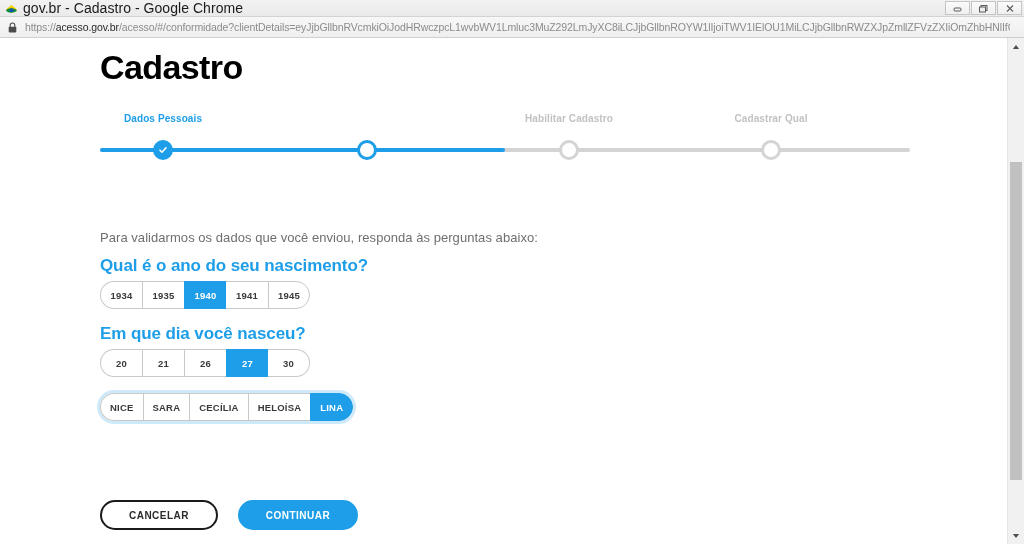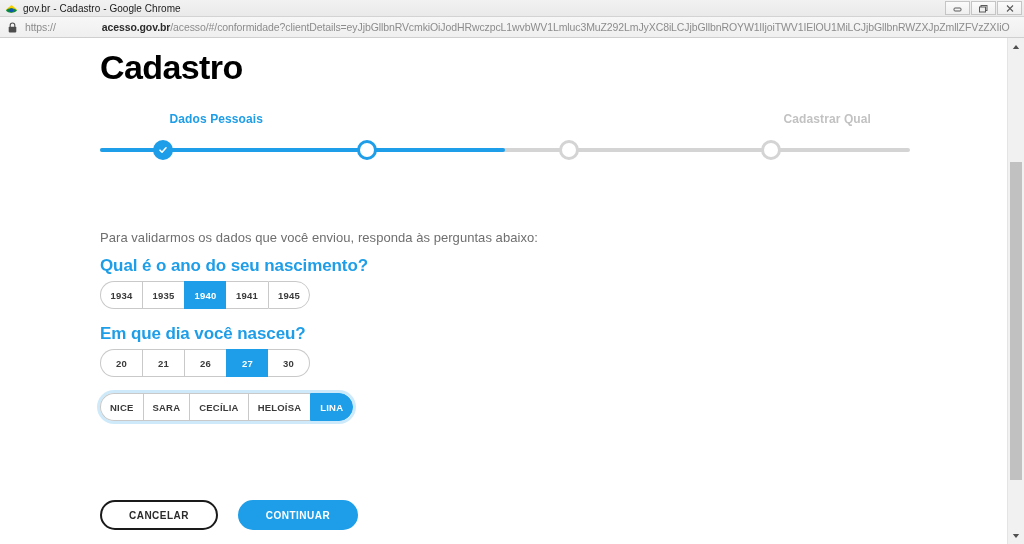--- a/index.html
+++ b/index.html
@@ -31,21 +31,21 @@
     flex: none;
     user-select: none;
   }
   #favicon {
     width: 13px; height: 13px;
     margin-left: 5px; margin-right: 5px;
     flex: none;
     position: relative;
   }
   #title-text {
-    font-size: 10px;
+    font-size: 14px;
     color: #1a1a1a;
     white-space: nowrap;
     letter-spacing: 0.05px;
   }
   #window-buttons {
     position: absolute;
     right: 2px; top: 1px;
     display: flex;
     gap: 0px;
   }
@@ -77,21 +77,21 @@
     align-items: center;
   }
   #url-text {
     font-size: 10.5px;
     color: #8c8c8c;
     white-space: nowrap;
     overflow: hidden;
     letter-spacing: -0.1px;
     max-width: 985px;
   }
-  #url-text .url-strong { color: #2b2b2b; font-weight: 700; padding-left: 46px; }
+  #url-text .url-strong { color: #2b2b2b; font-weight: 400; }
 
   
   #viewport {
     flex: 1 1 auto;
     position: relative;
     background: #a21caf;
     overflow: hidden;
   }
   #page {
     position: absolute;
@@ -122,26 +122,25 @@
     width: 810px;
     height: 60px;
   }
   .step {
     position: absolute;
     top: 0;
     width: 200px;
     text-align: center;
   }
   .step-label {
-    font-size: 12px;
+    font-size: 10px;
     font-weight: 700;
     line-height: 14px;
     letter-spacing: 0.1px;
     white-space: nowrap;
-    text-align: right;
   }
   .step.done .step-label,
   .step.current .step-label { color: #1e9ee8; }
   .step.todo .step-label { color: #c2c2c2; }
 
   #step-track {
     position: absolute;
     left: 0;
     top: 36px;
     width: 810px;
@@ -359,20 +358,23 @@
       <h1 id="page-title">Cadastro</h1>
 
       <div id="stepper">
         <div id="step-track">
           <div id="step-track-fill"></div>
         </div>
 
         <div class="step done" style="left:-37px;">
           <div class="step-label">Dados Pessoais</div>
         </div>
+        <div class="step todo" style="left:369px;">
+          <div class="step-label">Habilitar Cadastro</div>
+        </div>
         <div class="step todo" style="left:571px;">
           <div class="step-label">Cadastrar Qual</div>
         </div>
 
         <div class="step-dot done" style="left:53px;">
           <span>
             <svg width="10" height="10" viewBox="0 0 10 10">
               <path d="M2 5.2 L4 7.2 L8 2.8" fill="none" stroke="#ffffff" stroke-width="1.6" stroke-linecap="round" stroke-linejoin="round"></path>
             </svg>
           </span>

